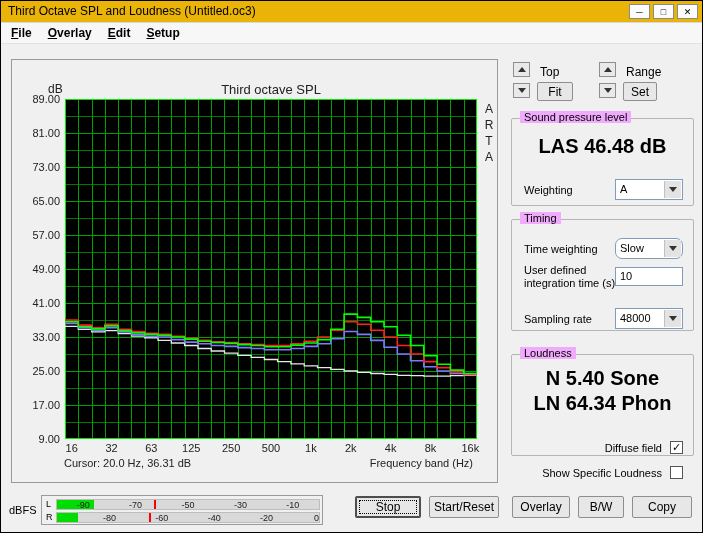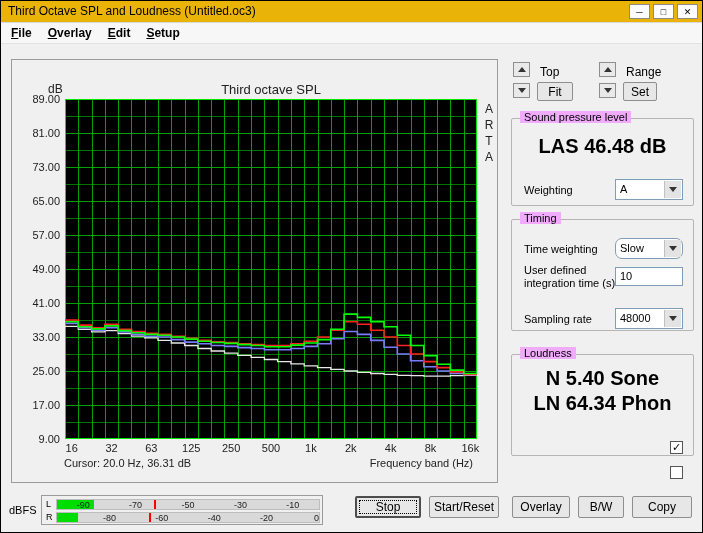--- a/index.html
+++ b/index.html
@@ -217,21 +217,23 @@
       <span class="combo-btn">
           <span class="tri-down"></span>
         </span>
     </div>
   </div>
 
   <div class="groupbox" style="left:510px;top:345px;width:183px;height:102px;margin-top:8px;">
     <div class="group-legend">Loudness</div>
     <div class="bigval" style="top:12px;">N 5.40 Sone</div>
     <div class="bigval" style="top:37px;">LN 64.34 Phon</div>
+    <div class="cbrow-label" style="left:0px;top:87px;width:150px;">Diffuse field</div>
     <div class="checkbox" id="cb-diffuse" style="left:158px;top:86px;">✓</div>
+    <div class="cbrow-label" style="left:0px;top:112px;width:150px;">Show Specific Loudness</div>
     <div class="checkbox" id="cb-specific" style="left:158px;top:111px;"></div>
   </div>
 
   <div class="dbfs-label">dBFS</div>
   <div class="meter" id="meter">
       <div class="meter-row" style="top: 3px;">
         <span class="meter-ch">L</span>
         <div class="meter-track">
           <div class="meter-fill" style="width: 14%;"></div>
           <div class="meter-peak" style="left: 37%;"></div>

